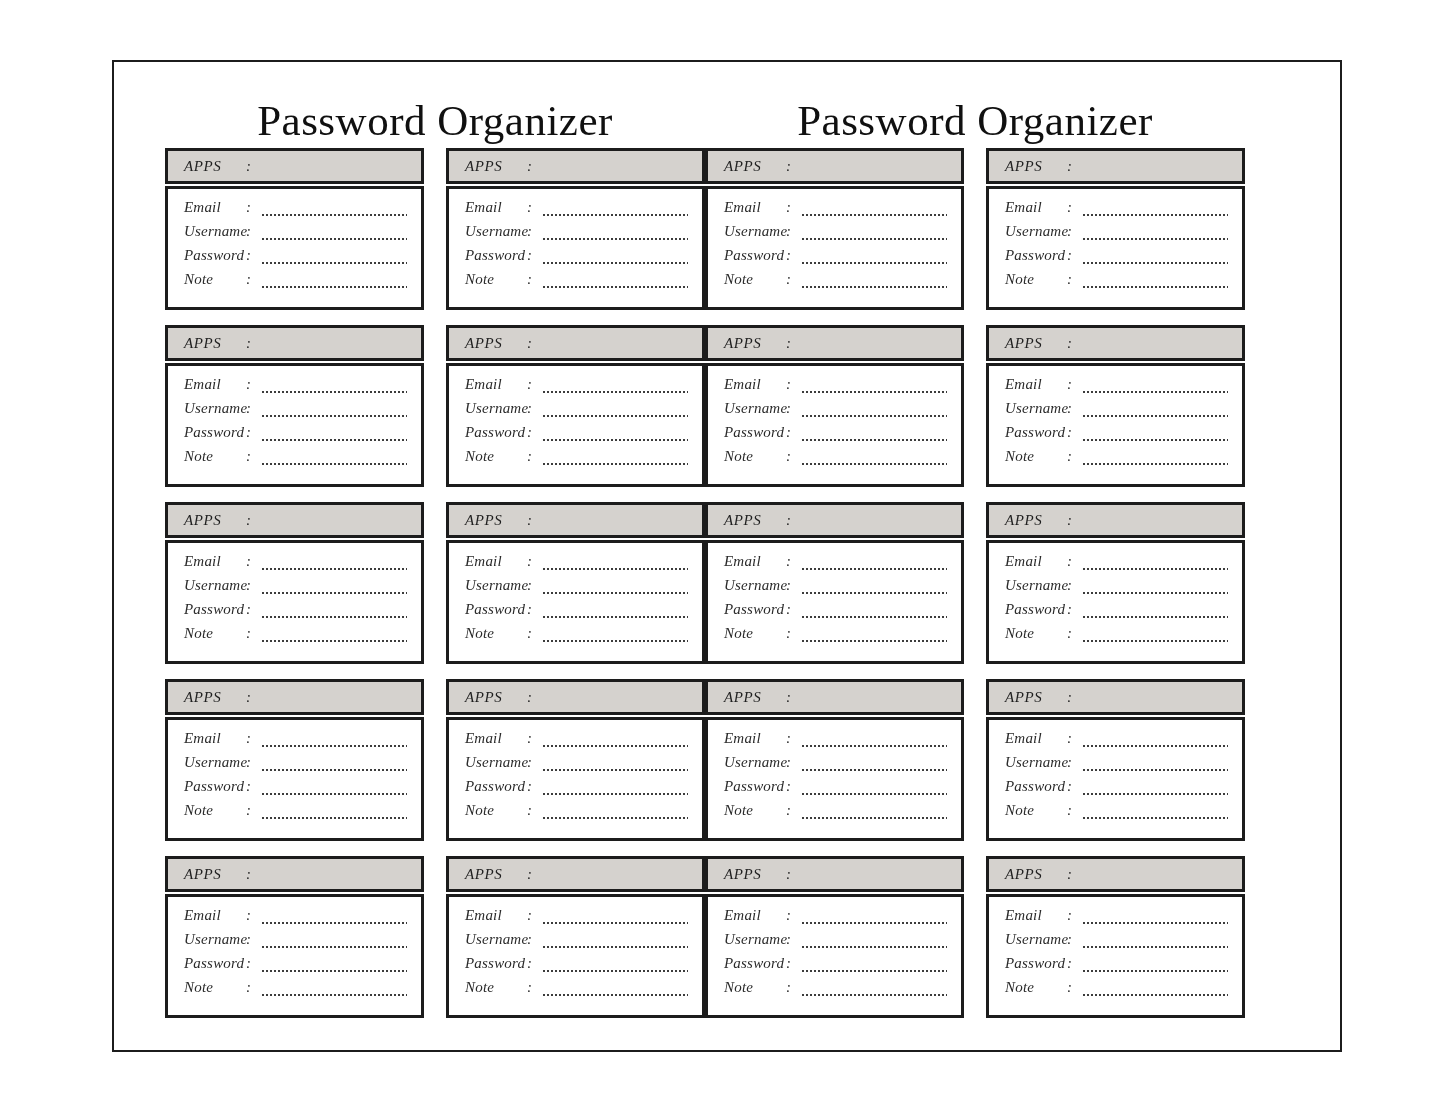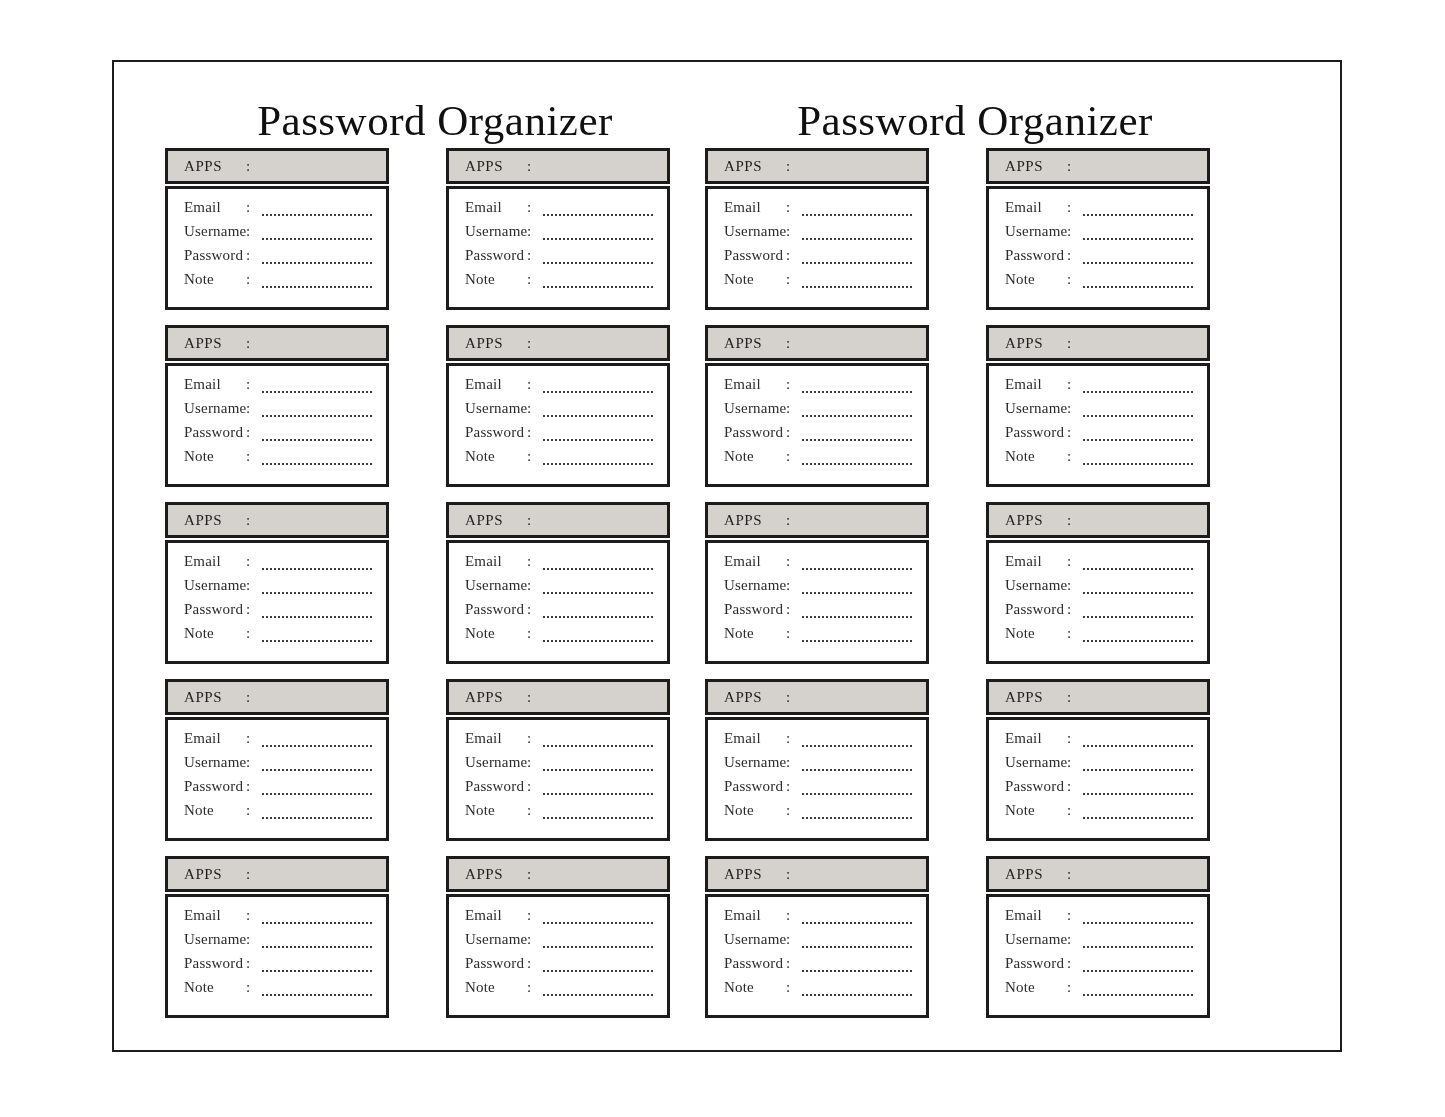--- a/index.html
+++ b/index.html
@@ -34,21 +34,21 @@
     white-space:nowrap;
   }
 
   .card-grid{
     display:grid;
     grid-template-columns:repeat(2,259px);
     column-gap:22px;
     row-gap:15px;
   }
 
-  .card{width:224px;height:162px;}
+  .card{width:259px;height:162px;font-style:italic;}
 
   .card-header{
     height:36px;
     border:3px solid var(--border);
     background:var(--header-bg);
     display:flex;align-items:center;
     padding-left:16px;
     font-size:15px;
     color:var(--ink);
     letter-spacing:0.6px;

